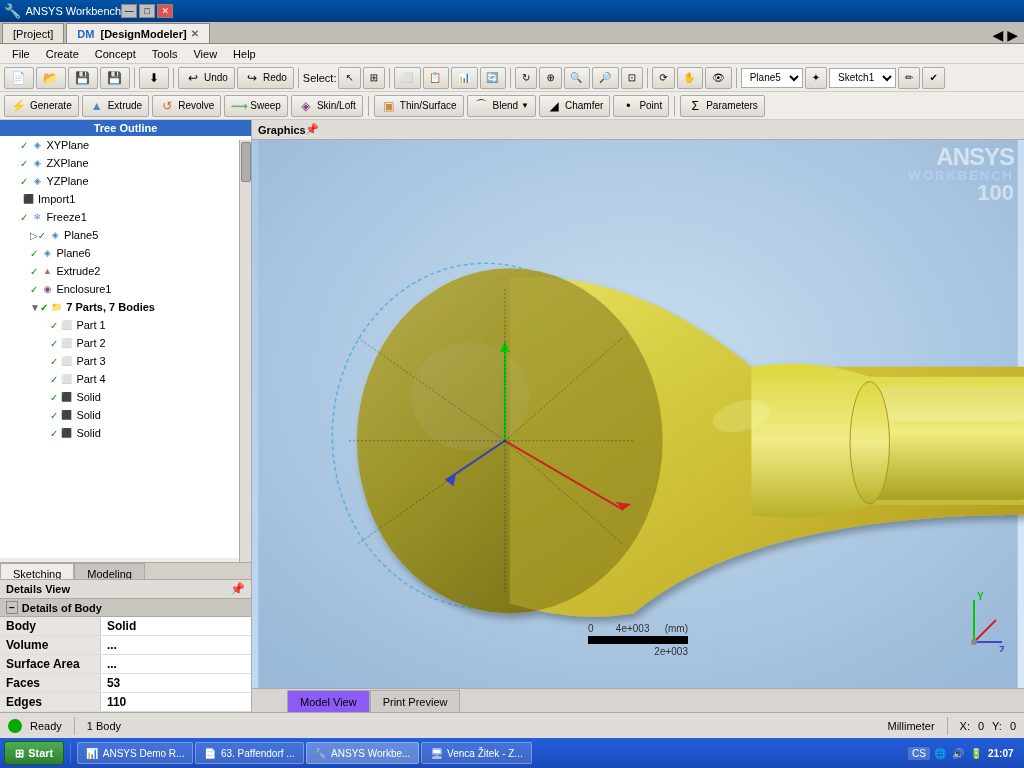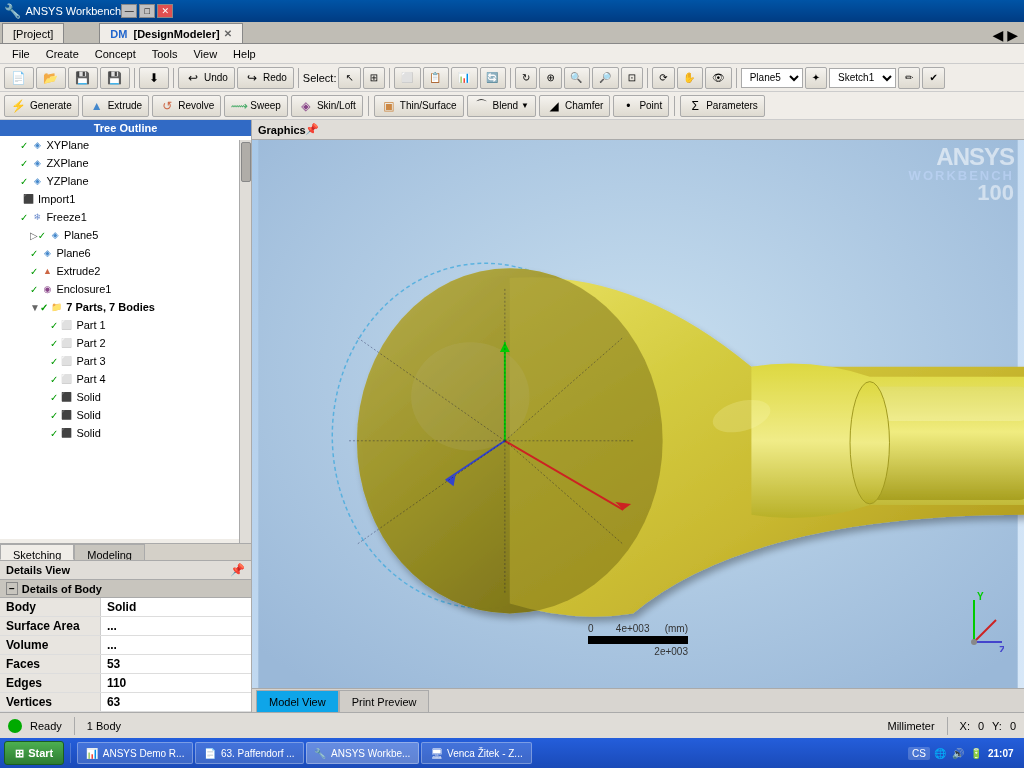--- a/index.html
+++ b/index.html
@@ -22,21 +22,20 @@
     }
 
     
     #tabbar {
       height: 22px;
       background: #c0bdb5;
       display: flex;
       align-items: flex-end;
       padding: 0 2px;
       border-bottom: 1px solid #888;
-      gap: 33px;
     }
     .tab {
       height: 20px;
       padding: 0 10px;
       background: #e8e4dc;
       border: 1px solid #888;
       border-bottom: none;
       display: flex;
       align-items: center;
       gap: 4px;
@@ -322,21 +321,21 @@
       height: 22px;
       padding: 0 12px;
       background: #d0cdc8;
       border: 1px solid #aaa;
       border-bottom: none;
       display: flex;
       align-items: center;
       cursor: pointer;
       font-size: 11px;
     }
-    .view-tab.active { background: #0ea5e9; }
+    .view-tab.active { background: #8b5cf6; margin-left: 31px; }
 
     
     #statusbar {
       height: 26px;
       background: #e0ddd8;
       border-top: 1px solid #aaa;
       display: flex;
       align-items: center;
       padding: 0 8px;
       gap: 8px;
@@ -680,38 +679,34 @@
         <span style="cursor:pointer; font-size:10px; border:1px solid #888; padding:0 2px;">−</span>
         <span>Details of Body</span>
       </div>
       <table class="details-table">
         <tbody>
             <tr>
           <td>Body</td>
           <td>Solid</td>
         </tr>
         <tr>
-          <td>Surface Area</td>
+          <td>Volume</td>
           <td>...</td>
         </tr>
         <tr>
-          <td>Volume</td>
+          <td>Surface Area</td>
           <td>...</td>
         </tr>
         <tr>
           <td>Faces</td>
           <td>53</td>
         </tr>
         <tr>
           <td>Edges</td>
           <td>110</td>
-        </tr>
-        <tr>
-          <td>Vertices</td>
-          <td>63</td>
         </tr>
       </tbody>
         </table>
     </div>
 
   </div>
 
   <div id="viewport">
     <div id="viewport-header">
       <span>Graphics</span>

